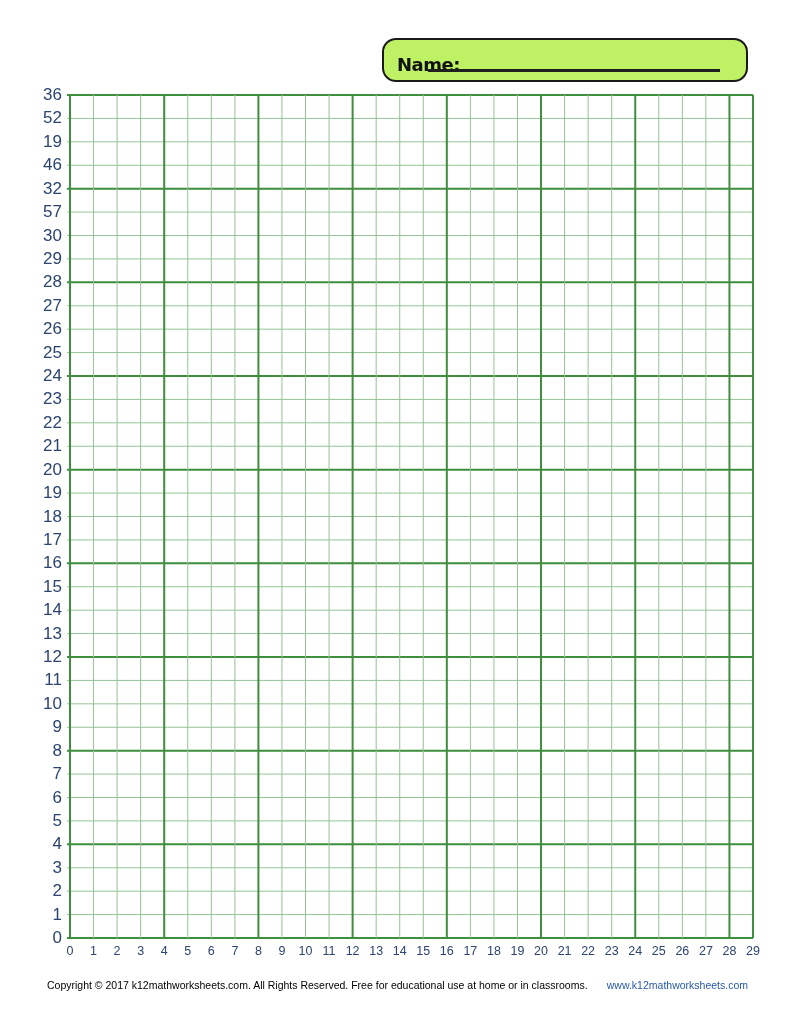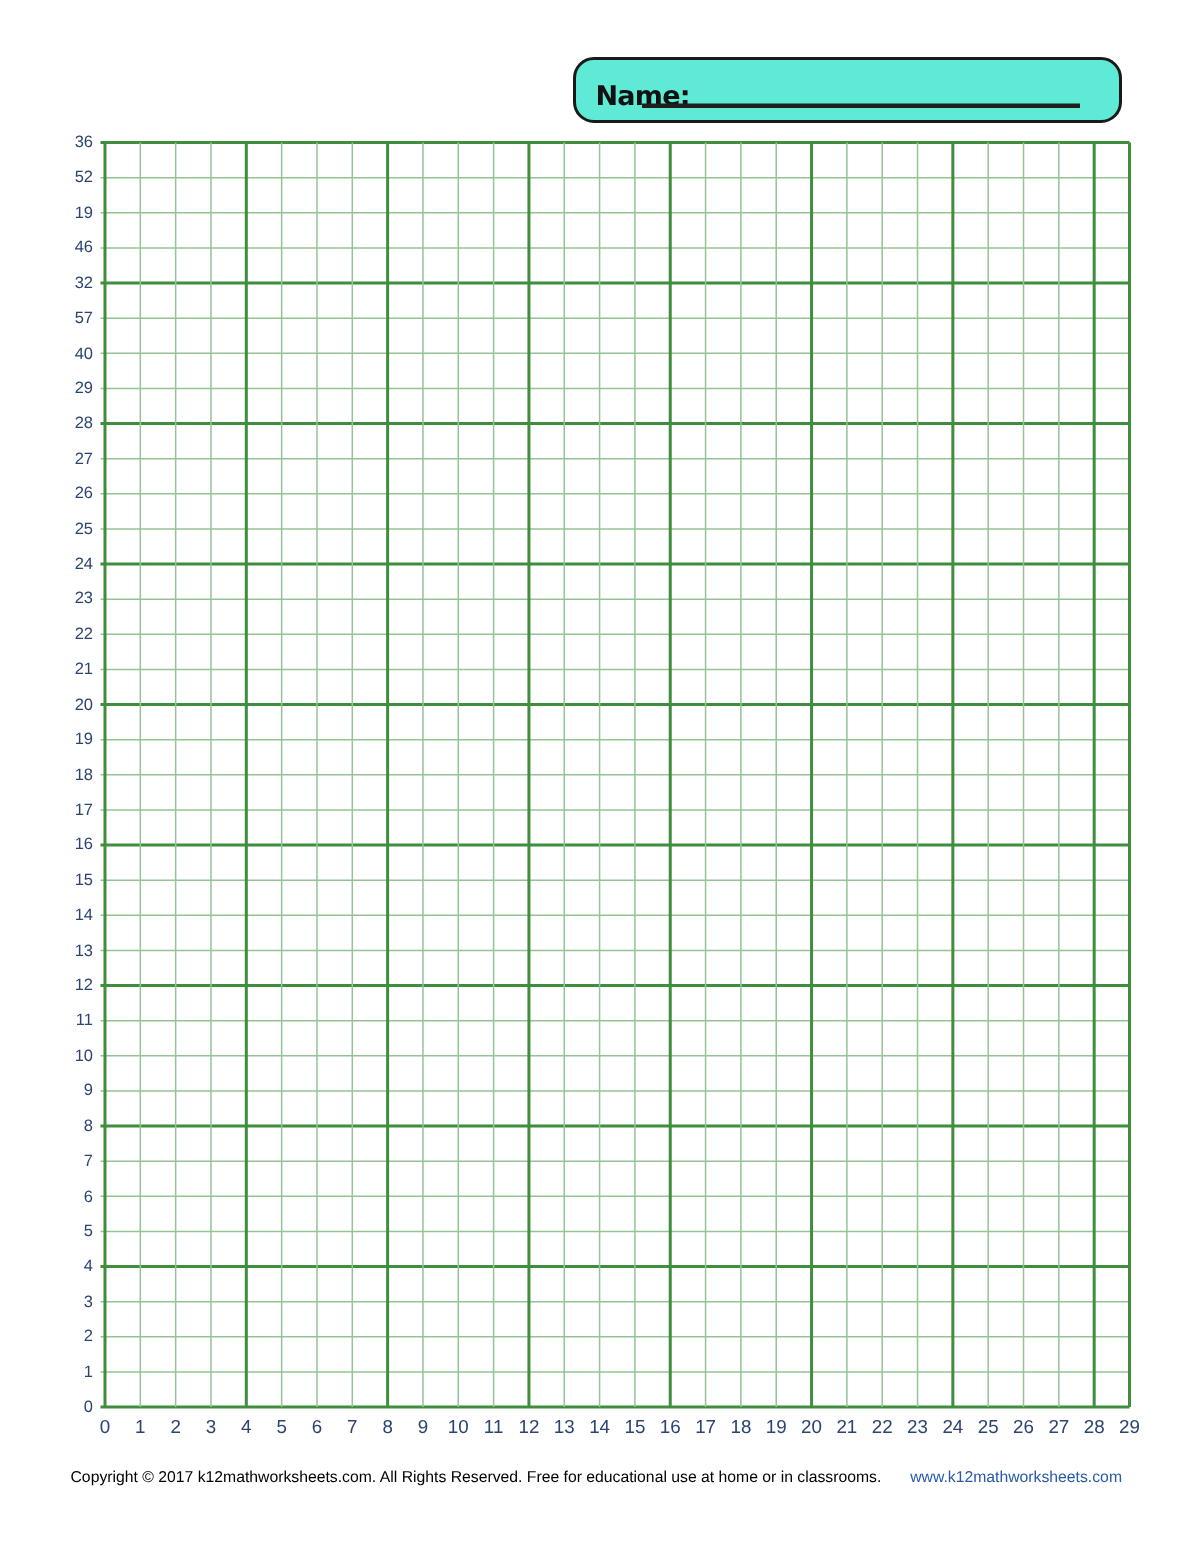--- a/index.html
+++ b/index.html
@@ -22,21 +22,21 @@
     white-space: nowrap;
   }
   .name-box {
     position: absolute;
     left: 382px;
     top: 38px;
     width: 366px;
     height: 44px;
     border: 2.5px solid #1a1a1a;
     border-radius: 14px;
-    background: #5eead4;
+    background: #bef264;
     box-sizing: border-box;
   }
   .name-label {
     position: absolute;
     left: 13px;
     bottom: 5px;
     font-family: "DejaVu Sans", "Liberation Sans", sans-serif;
     font-weight: 700;
     font-size: 18px;
     letter-spacing: -0.5px;
@@ -54,21 +54,21 @@
     left: 66px;
     top: 93px;
   }
   .ylab {
     position: absolute;
     left: 18px;
     width: 44px;
     height: 16px;
     line-height: 16px;
     text-align: right;
-    font-size: 11px;
+    font-size: 17px;
     color: #2b4470;
   }
   .xlab {
     position: absolute;
     top: 943px;
     width: 30px;
     height: 16px;
     line-height: 16px;
     text-align: center;
     font-size: 12.5px;
@@ -173,21 +173,21 @@
       <line x1="687" y1="2" x2="687" y2="845" stroke="#3e8e3e" stroke-width="2"></line>
     </svg>
 
   <div id="y-labels">
       <div class="ylab" style="top: 87px;">36</div>
       <div class="ylab" style="top: 110.417px;">52</div>
       <div class="ylab" style="top: 133.833px;">19</div>
       <div class="ylab" style="top: 157.25px;">46</div>
       <div class="ylab" style="top: 180.667px;">32</div>
       <div class="ylab" style="top: 204.083px;">57</div>
-      <div class="ylab" style="top: 227.5px;">40</div>
+      <div class="ylab" style="top: 227.5px;">30</div>
       <div class="ylab" style="top: 250.917px;">29</div>
       <div class="ylab" style="top: 274.333px;">28</div>
       <div class="ylab" style="top: 297.75px;">27</div>
       <div class="ylab" style="top: 321.167px;">26</div>
       <div class="ylab" style="top: 344.583px;">25</div>
       <div class="ylab" style="top: 368px;">24</div>
       <div class="ylab" style="top: 391.417px;">23</div>
       <div class="ylab" style="top: 414.833px;">22</div>
       <div class="ylab" style="top: 438.25px;">21</div>
       <div class="ylab" style="top: 461.667px;">20</div>

